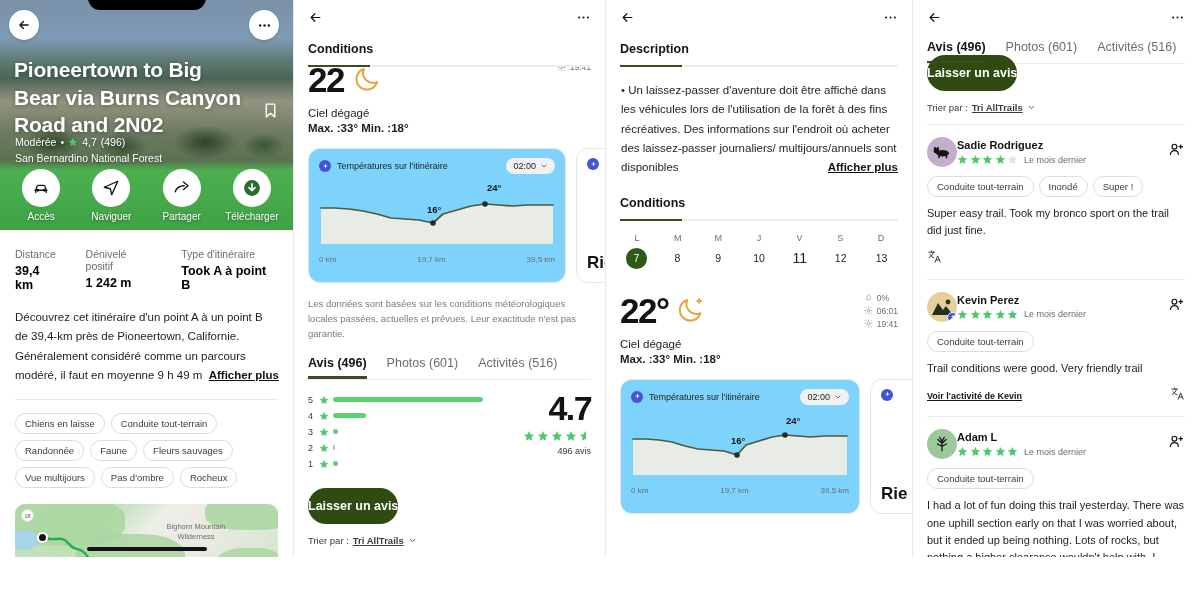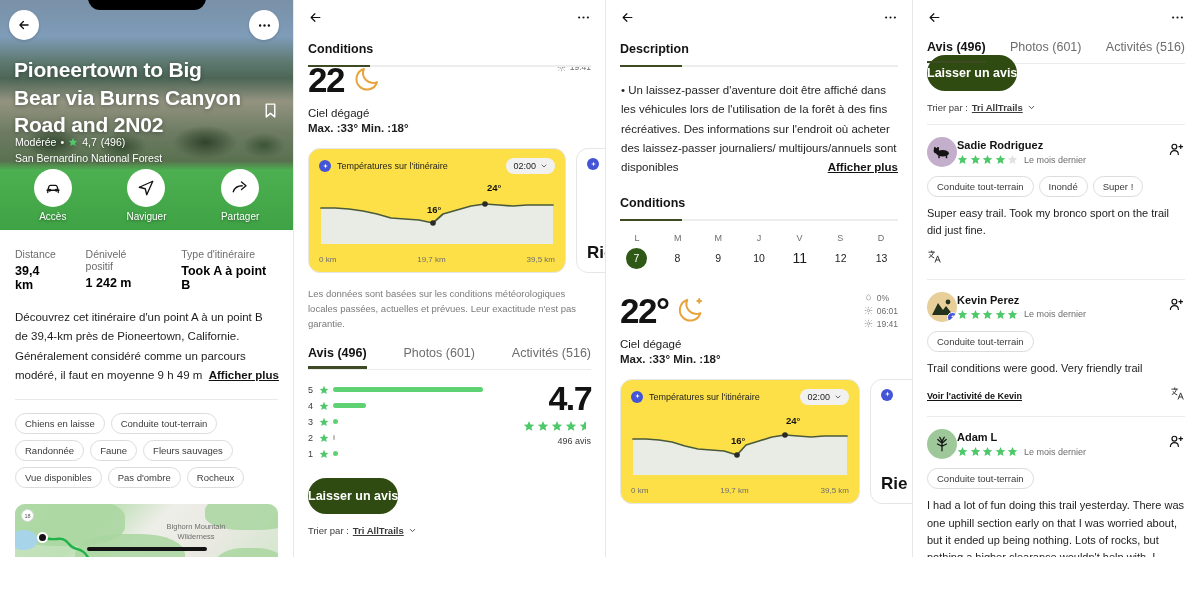--- a/index.html
+++ b/index.html
@@ -147,21 +147,21 @@
   .wx-temp{ font-size:35px; font-weight:700; color:#131313; letter-spacing:-1.5px; line-height:1; }
   .wx-ic{ margin-left:8px; margin-top:2px; }
   .wx-meta{ margin-left:auto; display:flex; flex-direction:column; gap:3px; align-items:flex-start; }
   .wx-meta div{ font-size:8.5px; color:#6d6d6d; display:flex; align-items:center; gap:4px; }
   .wx-cond{ font-size:11.5px; color:#1d1d1d; margin-top:9px; }
   .wx-mm{ font-size:11.5px; color:#1d1d1d; font-weight:700; margin-top:3px; }
 
   
   .cards-row{ display:flex; gap:10px; padding:14px 0 0 14px; }
   .wcard{
-    border:1px solid #e6e6e6; border-radius:12px; background:#fde047; padding:9px 10px 8px 10px;
+    border:1px solid #e6e6e6; border-radius:12px; background:#7dd3fc; padding:9px 10px 18px 10px;
     flex:none; position:relative;
   }
   .wcard-hd{ display:flex; align-items:center; gap:6px; }
   .ai-dot{
     width:12px; height:12px; border-radius:50%; background:#4355d6;
     display:flex; align-items:center; justify-content:center; flex:none;
   }
   .wcard-t{ font-size:9px; color:#1d1d1d; }
   .time-pill{
     margin-left:auto; background:#f1f1f1; border-radius:11px; padding:3px 7px;
@@ -171,21 +171,21 @@
   .axis{ display:flex; justify-content:space-between; font-size:8px; color:#6d6d6d; margin-top:3px; }
   .pt-lbl{ position:absolute; font-size:9.5px; font-weight:700; color:#131313; }
   .side-card{
     border:1px solid #e6e6e6; border-radius:12px; background:#fff; padding:9px 10px;
     width:90px; flex:none; display:flex; flex-direction:column; justify-content:space-between;
   }
   .side-card .big{ font-size:17px; font-weight:700; color:#131313; margin-top:60px; }
   .wx-note{ padding:13px 14px 0 14px; font-size:9.5px; line-height:1.6; color:#7b7b7b; }
 
   
-  .tabs{ display:flex; padding:14px 14px 0 14px;justify-content:space-between; }
+  .tabs{ display:flex; gap:20px; padding:14px 14px 0 14px; }
   .tab{ font-size:12.5px; color:#6d6d6d; padding-bottom:9px; cursor:pointer; position:relative; }
   .tab.on{ color:#131313; font-weight:700; }
   .tab.on::after{ content:""; position:absolute; left:0; right:0; bottom:0; height:2.5px; background:#3e4a23; }
   .tabs-line{ height:1px; background:#ebebeb; margin:0 14px; }
 
   
   .rating{ display:flex; padding:12px 14px 0 14px; align-items:flex-start; }
   .bars{ flex:1; }
   .bar-row{ display:flex; align-items:center; gap:4px; height:16px; }
   .bar-n{ font-size:9px; color:#3b3b3b; width:7px; }
@@ -283,20 +283,29 @@
         </div>
         <div class="act">
           <div class="act-ic">
             <svg width="18" height="18" viewBox="0 0 24 24" fill="none" stroke="#131313" stroke-width="1.8" stroke-linecap="round" stroke-linejoin="round">
                 <path d="M3 17c2-6 7-8 12-8"></path>
                 <path d="M14 4l6 5-6 5"></path>
               </svg>
           </div>
           <div class="act-lb">Partager</div>
         </div>
+        <div class="act">
+          <div class="act-ic">
+            <svg width="20" height="20" viewBox="0 0 24 24">
+                <circle cx="12" cy="12" r="9.5" fill="#2f6b2f"></circle>
+                <path d="M12 7v8M8.4 11.6L12 15.2l3.6-3.6" fill="none" stroke="#fff" stroke-width="1.9" stroke-linecap="round" stroke-linejoin="round"></path>
+              </svg>
+          </div>
+          <div class="act-lb">Télécharger</div>
+        </div>
       </div>
     </div>
 
     <div class="stats">
       <div>
         <div class="stat-l">Distance</div>
         <div class="stat-v">39,4 km</div>
       </div>
       <div>
         <div class="stat-l">Dénivelé positif</div>
@@ -315,21 +324,21 @@
 
 
     <div class="hr"></div>
 
     <div class="chips">
       <div class="chip">Chiens en laisse</div>
       <div class="chip">Conduite tout-terrain</div>
       <div class="chip">Randonnée</div>
       <div class="chip">Faune</div>
       <div class="chip">Fleurs sauvages</div>
-      <div class="chip">Vue disponibles</div>
+      <div class="chip">Vue multijours</div>
       <div class="chip">Pas d'ombre</div>
       <div class="chip">Rocheux</div>
     </div>
 
     <div class="mapthumb">
       <div class="mp-blob" style="left:-10px;top:-6px;width:120px;height:48px;"></div>
       <div class="mp-blob" style="left:60px;top:30px;width:110px;height:50px;"></div>
       <div class="mp-blob" style="left:190px;top:-8px;width:90px;height:34px;"></div>
       <div class="mp-blob" style="left:200px;top:44px;width:70px;height:40px;"></div>
       <div class="mp-lake" style="left:-4px;top:26px;width:26px;height:20px;"></div>

